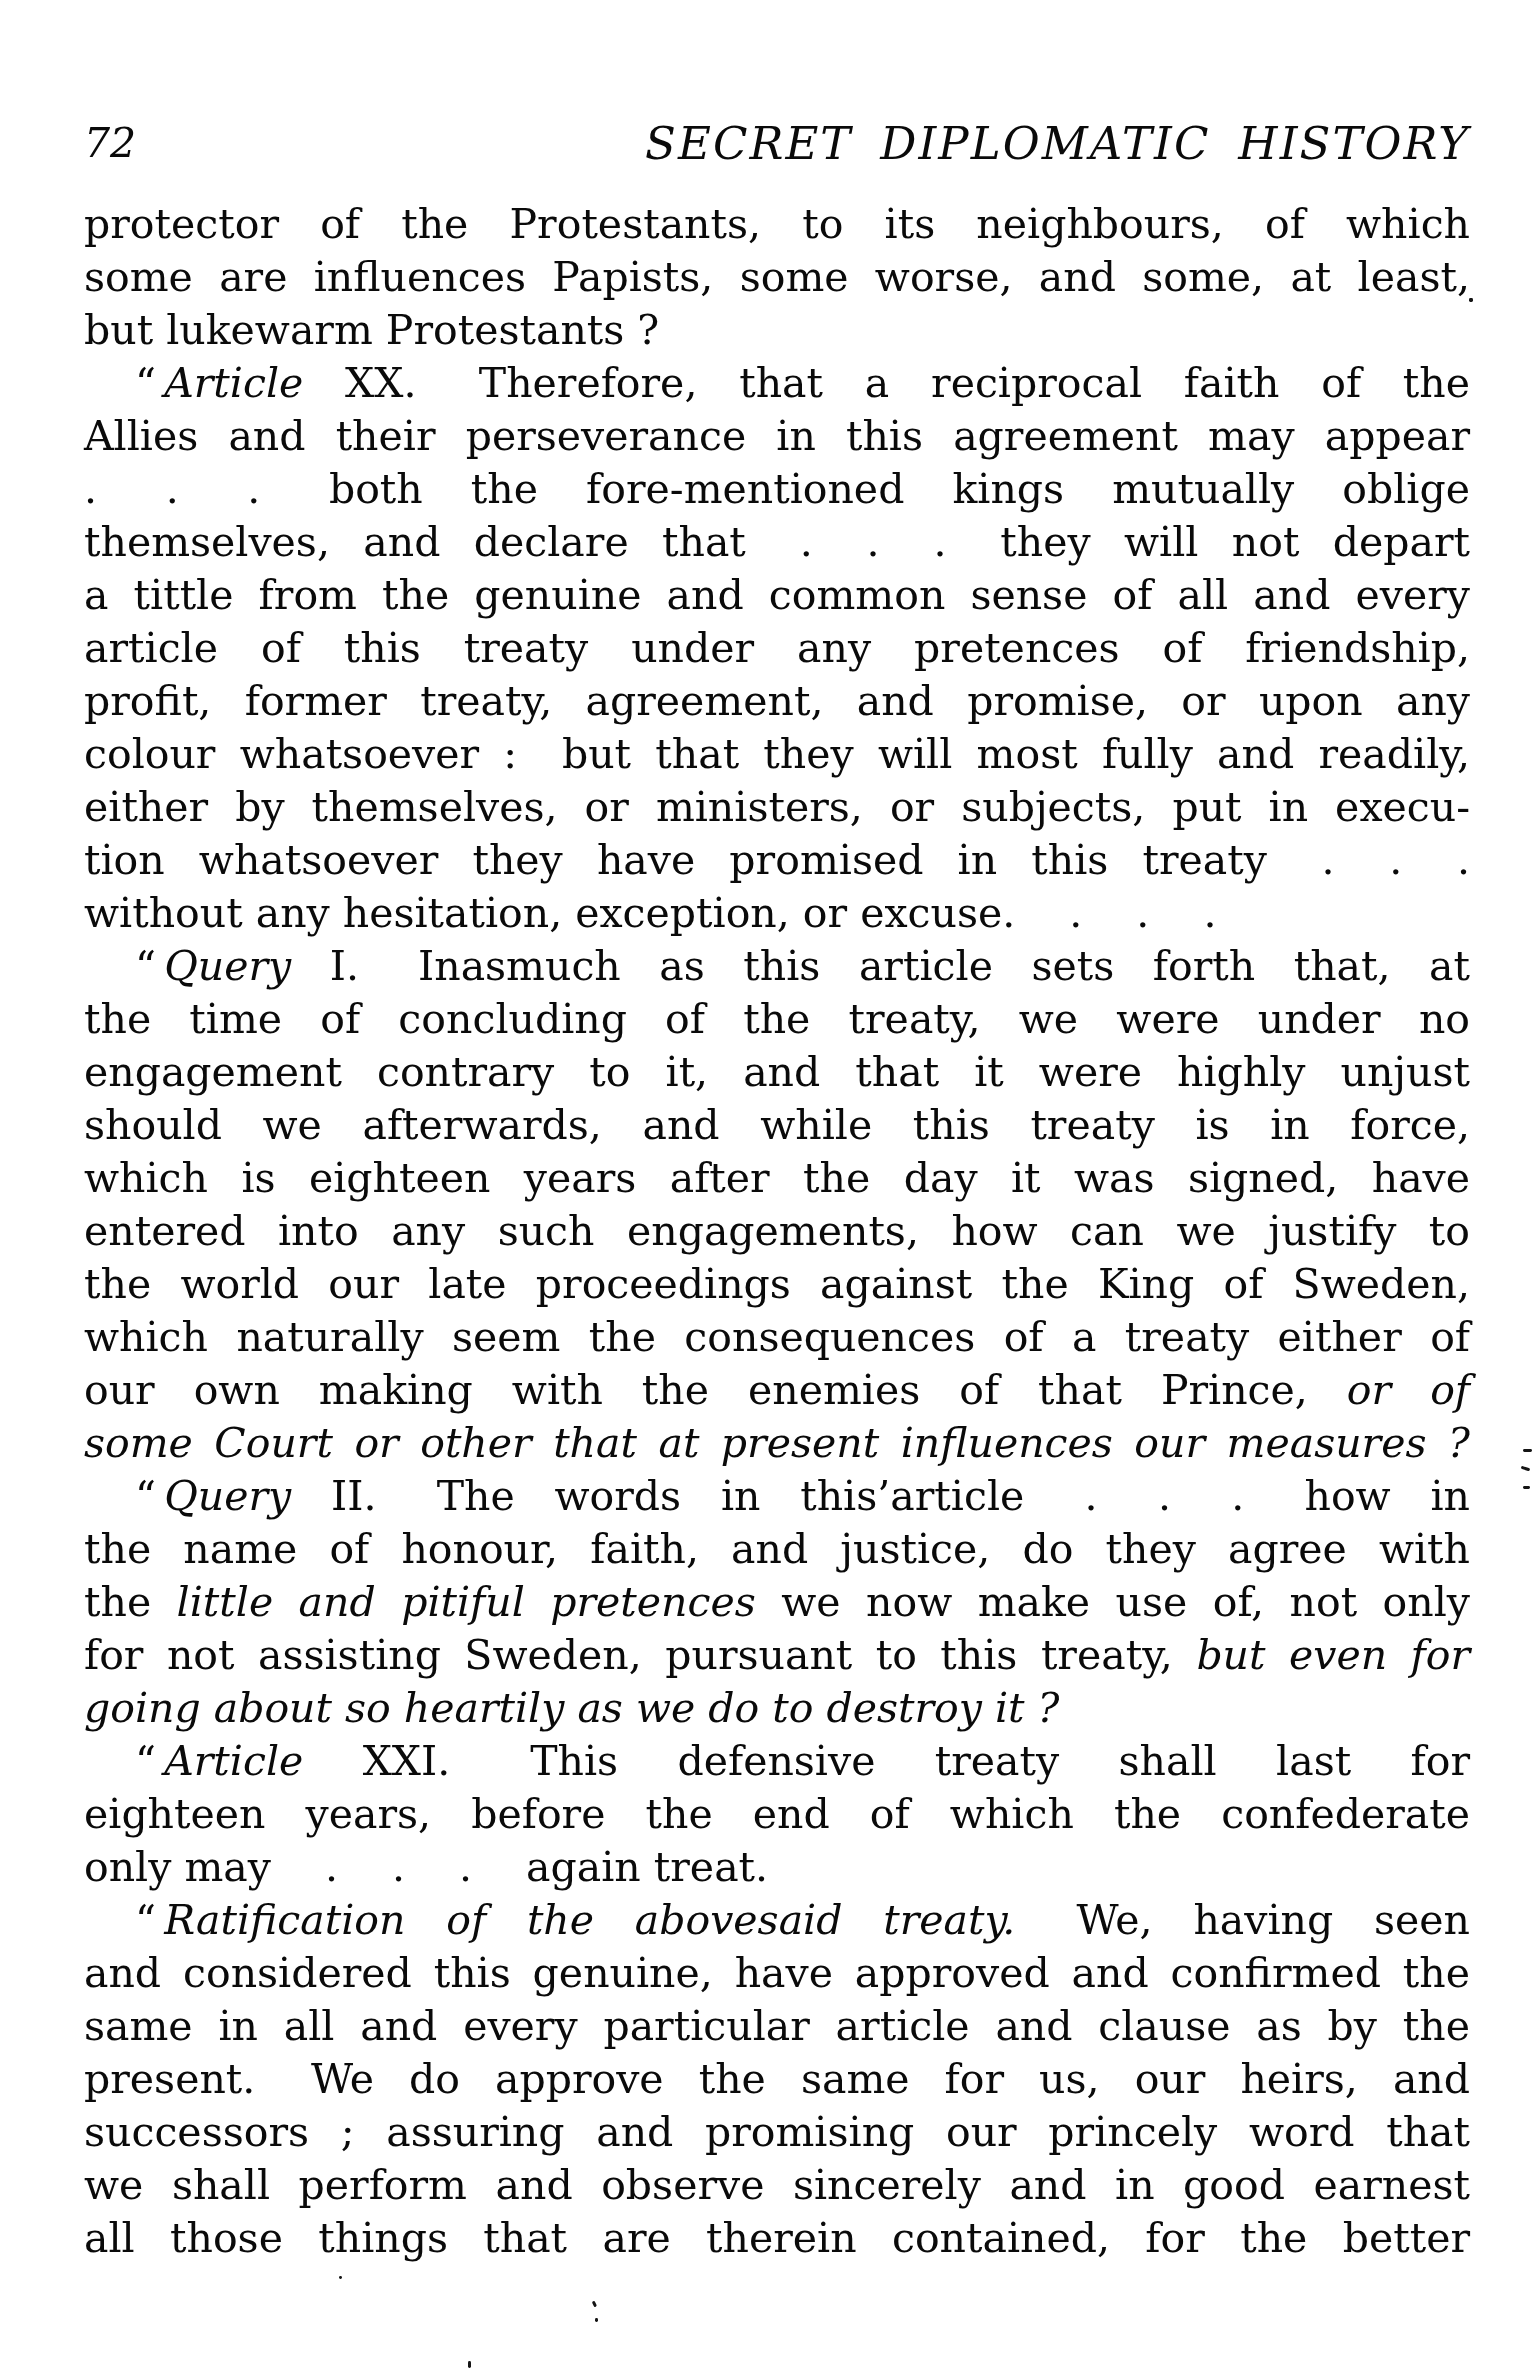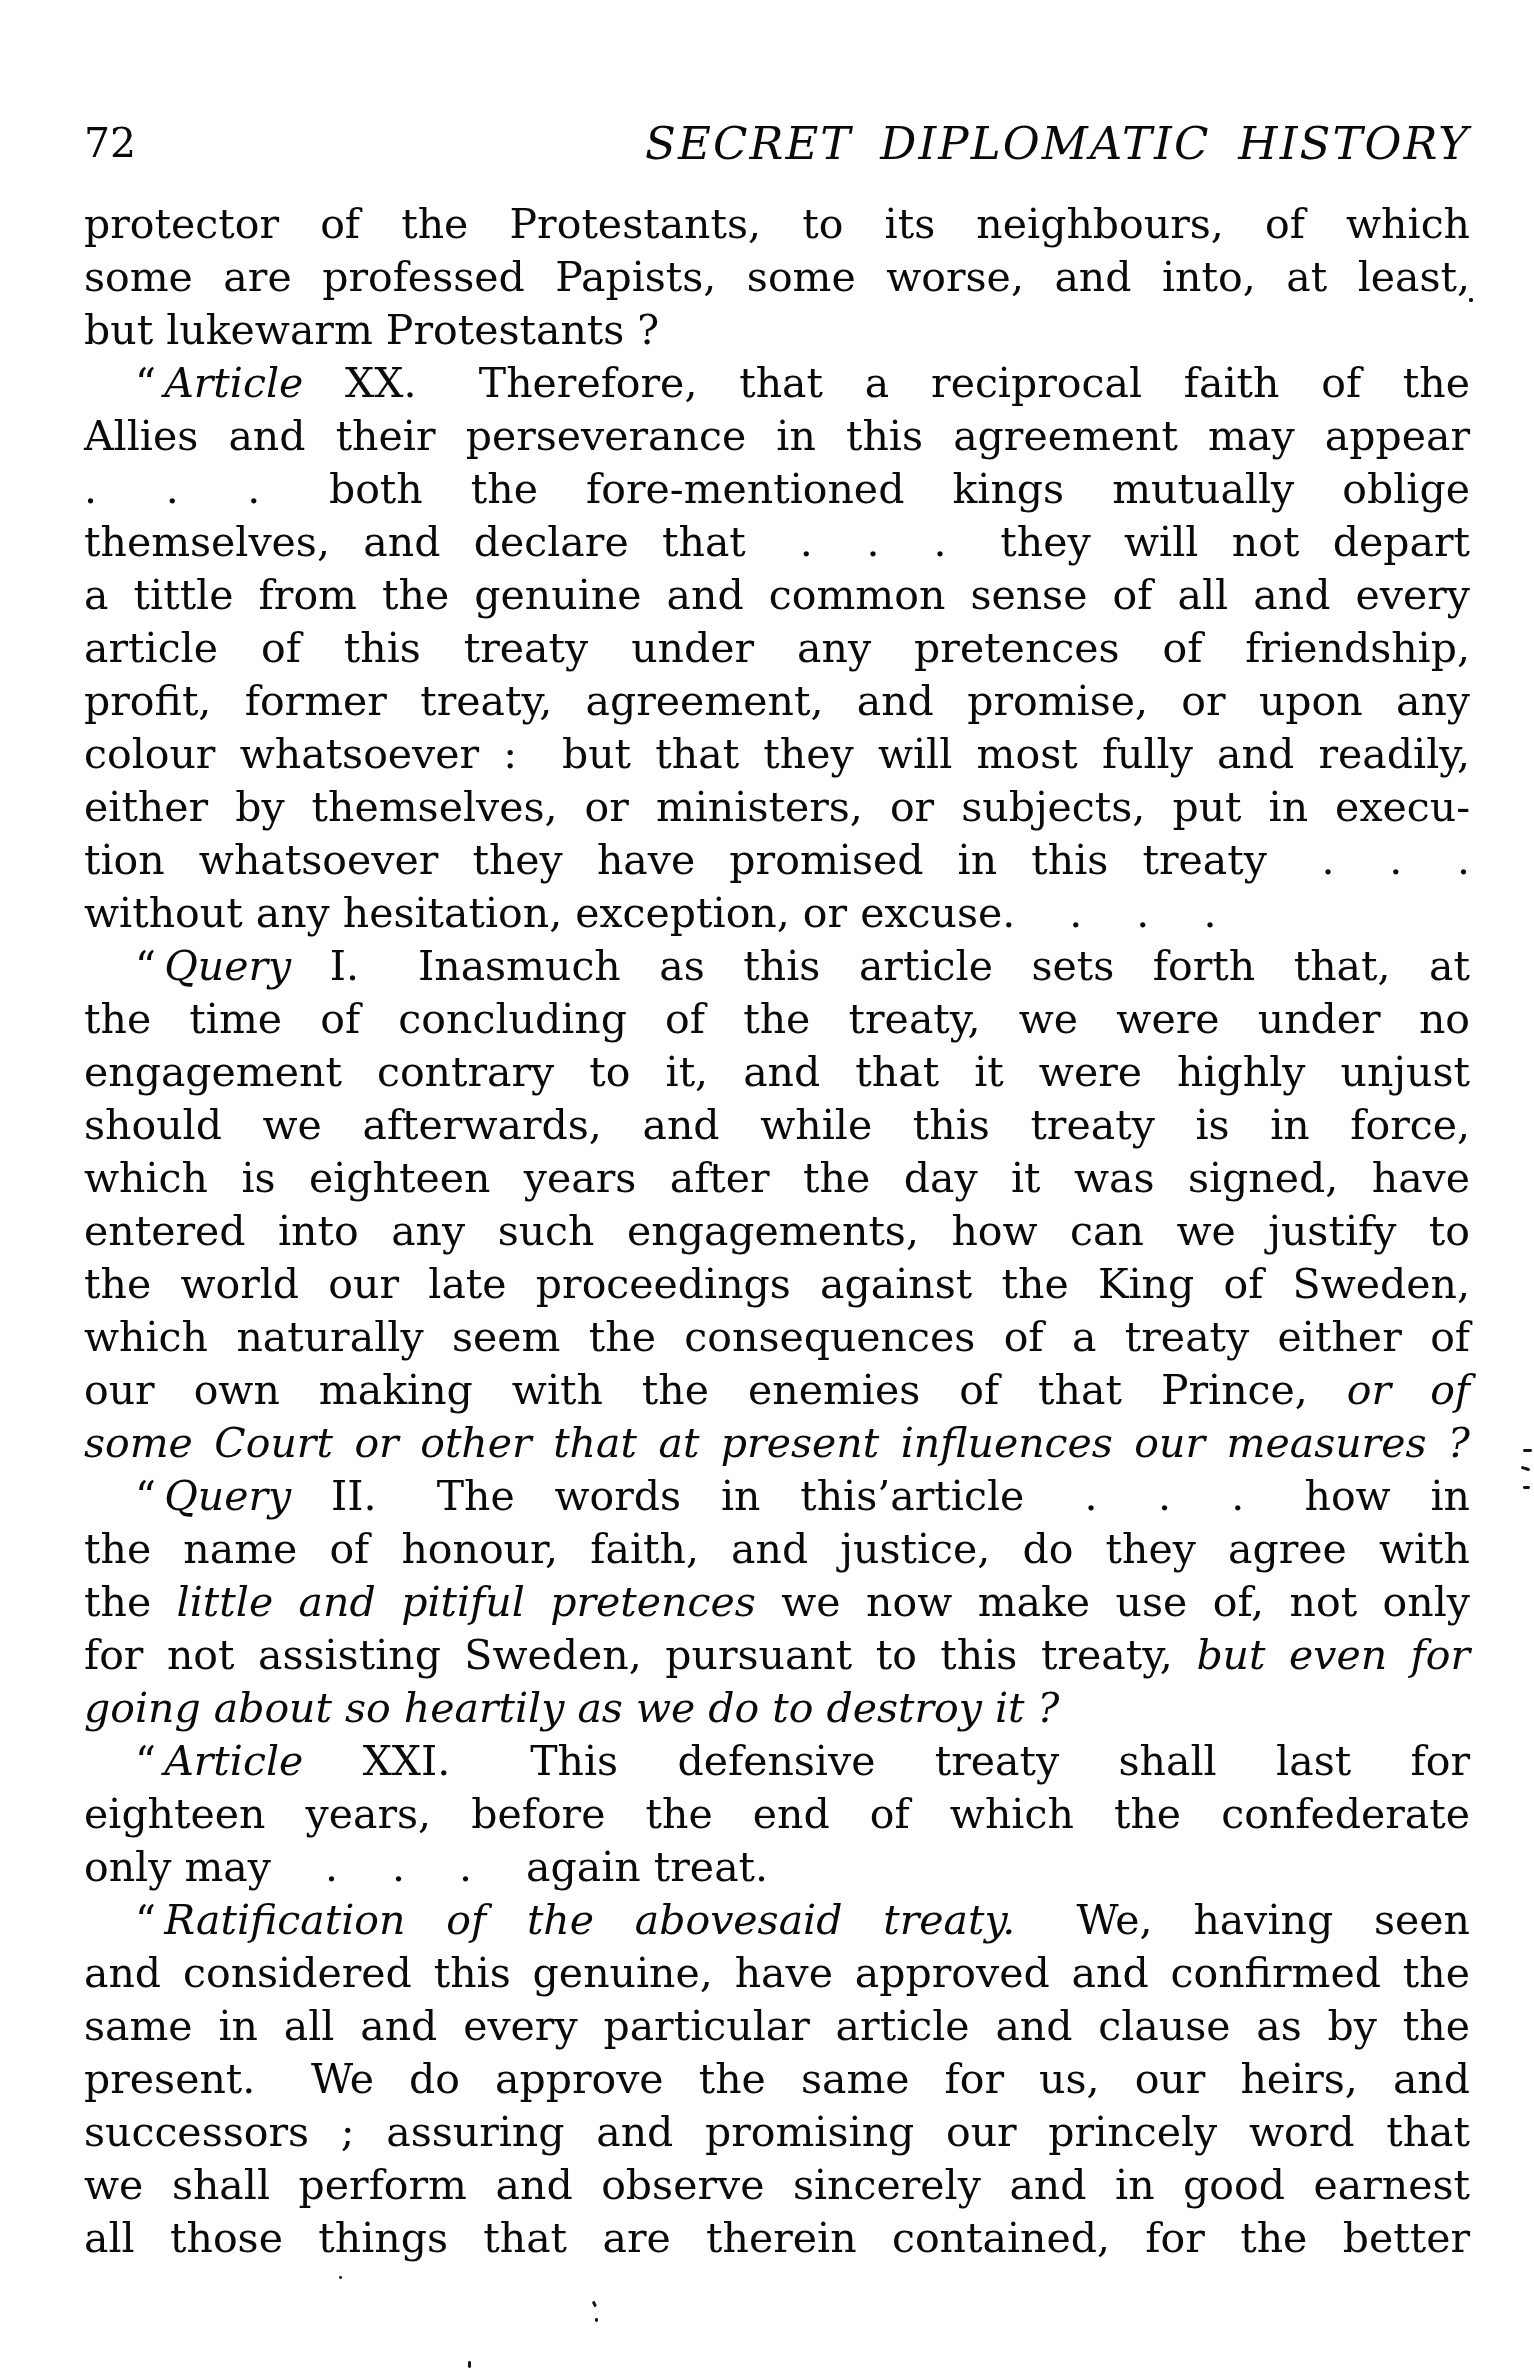--- a/index.html
+++ b/index.html
@@ -23,20 +23,21 @@
     width: 1386px;
     height: 57px;
   }
   .page-num {
     position: absolute;
     left: 0;
     top: 0;
     height: 57px;
     line-height: 57px;
     font-size: 41px;
+    font-style: italic;
   }
   .running-title {
     display: block;
     text-align: right;
     height: 57px;
     line-height: 57px;
     font-size: 45px;
     font-style: italic;
     letter-spacing: 2.1px;
     word-spacing: 11.4px;
@@ -77,21 +78,21 @@
 
 <div class="page">
 
   <header class="running-head">
     <span class="page-num">72</span>
     <span class="running-title">SECRET DIPLOMATIC HISTORY</span>
   </header>
 
   <main class="body-text">
       <div class="line j"><span>protector of the Protestants, to its neighbours, of which</span></div>
-      <div class="line j"><span>some are professed Papists, some worse, and into, at least,</span></div>
+      <div class="line j"><span>some are influences Papists, some worse, and some, at least,</span></div>
       <div class="line l"><span>but lukewarm Protestants ?</span></div>
       <div class="line j ind"><span>“ </span><i>Article</i><span> XX.  Therefore, that a reciprocal faith of the</span></div>
       <div class="line j"><span>Allies and their perseverance in this agreement may appear</span></div>
       <div class="line j"><span>.  .  .  both the fore-mentioned kings mutually oblige</span></div>
       <div class="line j"><span>themselves, and declare that  .  .  .  they will not depart</span></div>
       <div class="line j"><span>a tittle from the genuine and common sense of all and every</span></div>
       <div class="line j"><span>article of this treaty under any pretences of friendship,</span></div>
       <div class="line j"><span>profit, former treaty, agreement, and promise, or upon any</span></div>
       <div class="line j"><span>colour whatsoever :  but that they will most fully and readily,</span></div>
       <div class="line j"><span>either by themselves, or ministers, or subjects, put in execu-</span></div>

